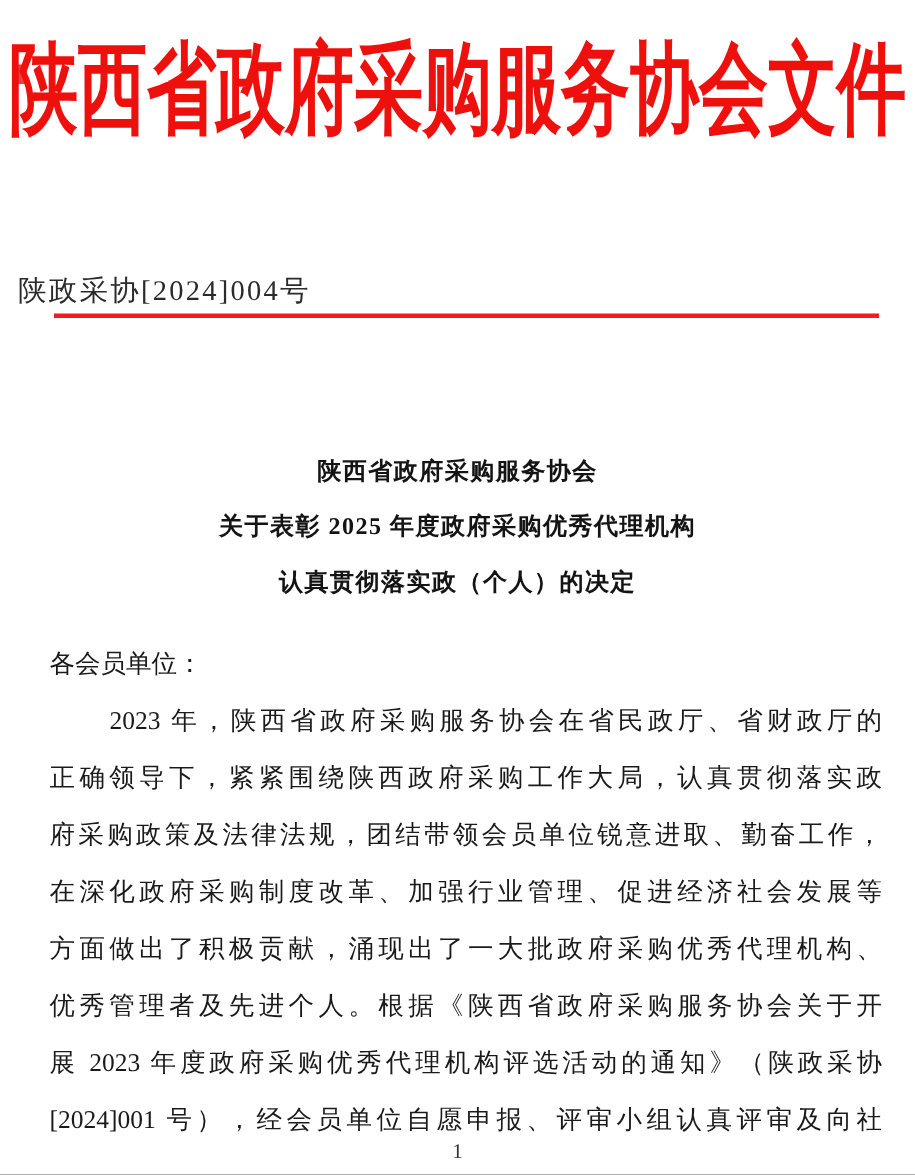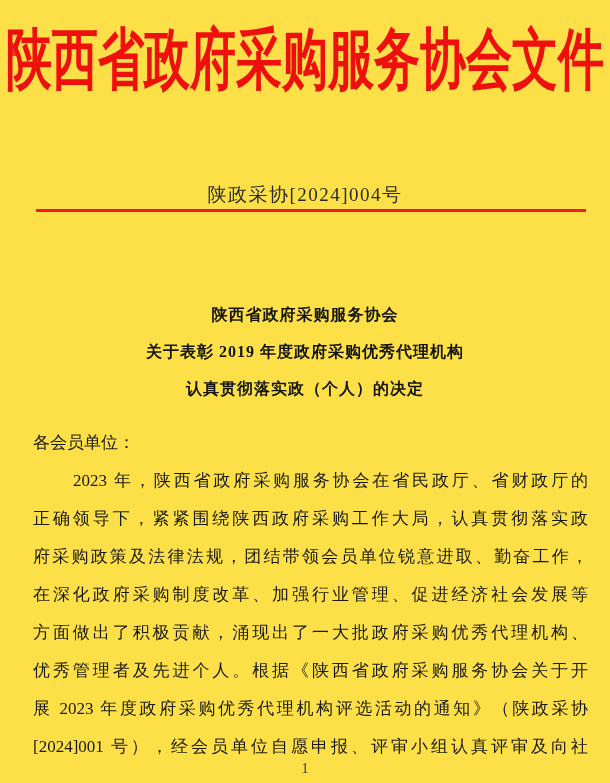--- a/index.html
+++ b/index.html
@@ -2,21 +2,21 @@
 <html><head>
 <meta charset="utf-8">
 <style>
   html, body { margin: 0; padding: 0; background: #777; }
   * { box-sizing: border-box; }
   .page {
     position: relative;
     width: 610px;
     height: 783px;
     margin: 0 auto;
-    background: #fde047;
+    background: #ffffff;
     overflow: hidden;
     font-family: "Liberation Serif", "DejaVu Serif", serif;
   }
   .edge-mark {
     position: absolute;
     left: 10px;
     top: 43px;
     width: 8px;
     height: 13px;
     background: #ee1c25;
@@ -33,23 +33,22 @@
     color: #ee100d;
     white-space: nowrap;
     line-height: 1;
     transform: scaleY(1.45);
     transform-origin: center top;
     letter-spacing: 0px;
   }
   .doc-number {
     position: absolute;
     top: 184px;
-    left: 0;
+    left: 12px;
     right: 0;
-    text-align: center;
     font-size: 19px;
     color: #2b2b2b;
     letter-spacing: 1.5px;
     line-height: 1.2;
   }
   .red-rule {
     position: absolute;
     top: 209px;
     left: 36px;
     width: 550px;
@@ -107,21 +106,21 @@
   <div class="edge-mark"></div>
 
   <div class="masthead">陕西省政府采购服务协会文件</div>
 
   <div class="doc-number">陕政采协[2024]004号</div>
 
   <div class="red-rule"></div>
 
   <div class="doc-title">
     <div>陕西省政府采购服务协会</div>
-    <div>关于表彰 2019 年度政府采购优秀代理机构</div>
+    <div>关于表彰 2025 年度政府采购优秀代理机构</div>
     <div>认真贯彻落实政（个人）的决定</div>
   </div>
 
   <div class="body-text">
     <div class="salutation">各会员单位：</div>
     <div class="body-line first">2023 年，陕西省政府采购服务协会在省民政厅、省财政厅的</div>
     <div class="body-line">正确领导下，紧紧围绕陕西政府采购工作大局，认真贯彻落实政</div>
     <div class="body-line">府采购政策及法律法规，团结带领会员单位锐意进取、勤奋工作，</div>
     <div class="body-line">在深化政府采购制度改革、加强行业管理、促进经济社会发展等</div>
     <div class="body-line">方面做出了积极贡献，涌现出了一大批政府采购优秀代理机构、</div>

